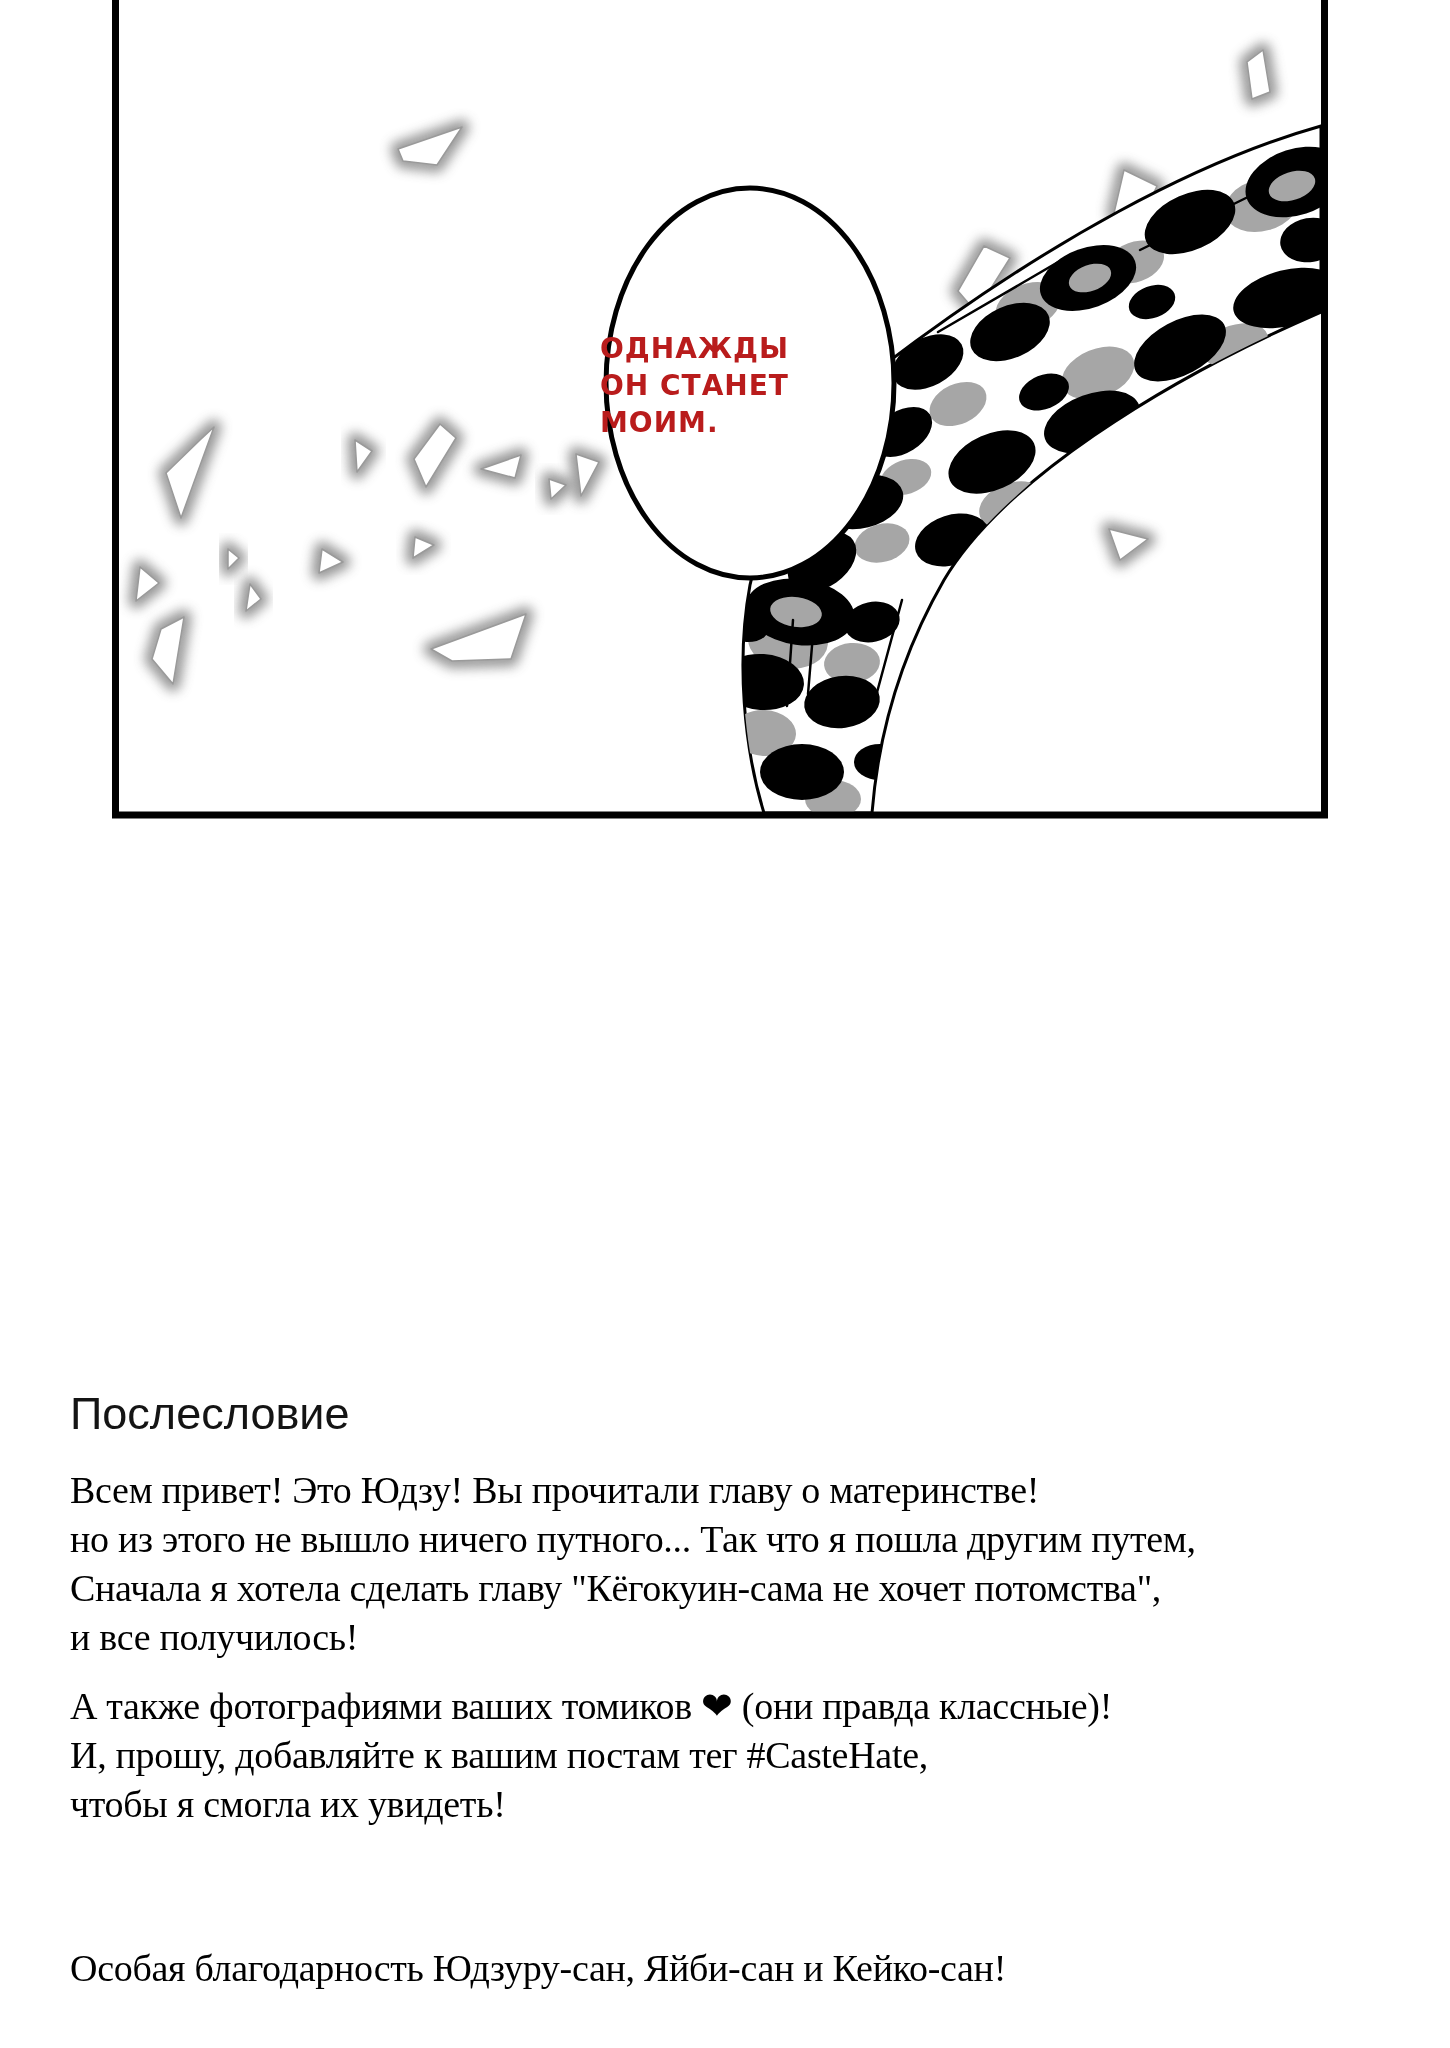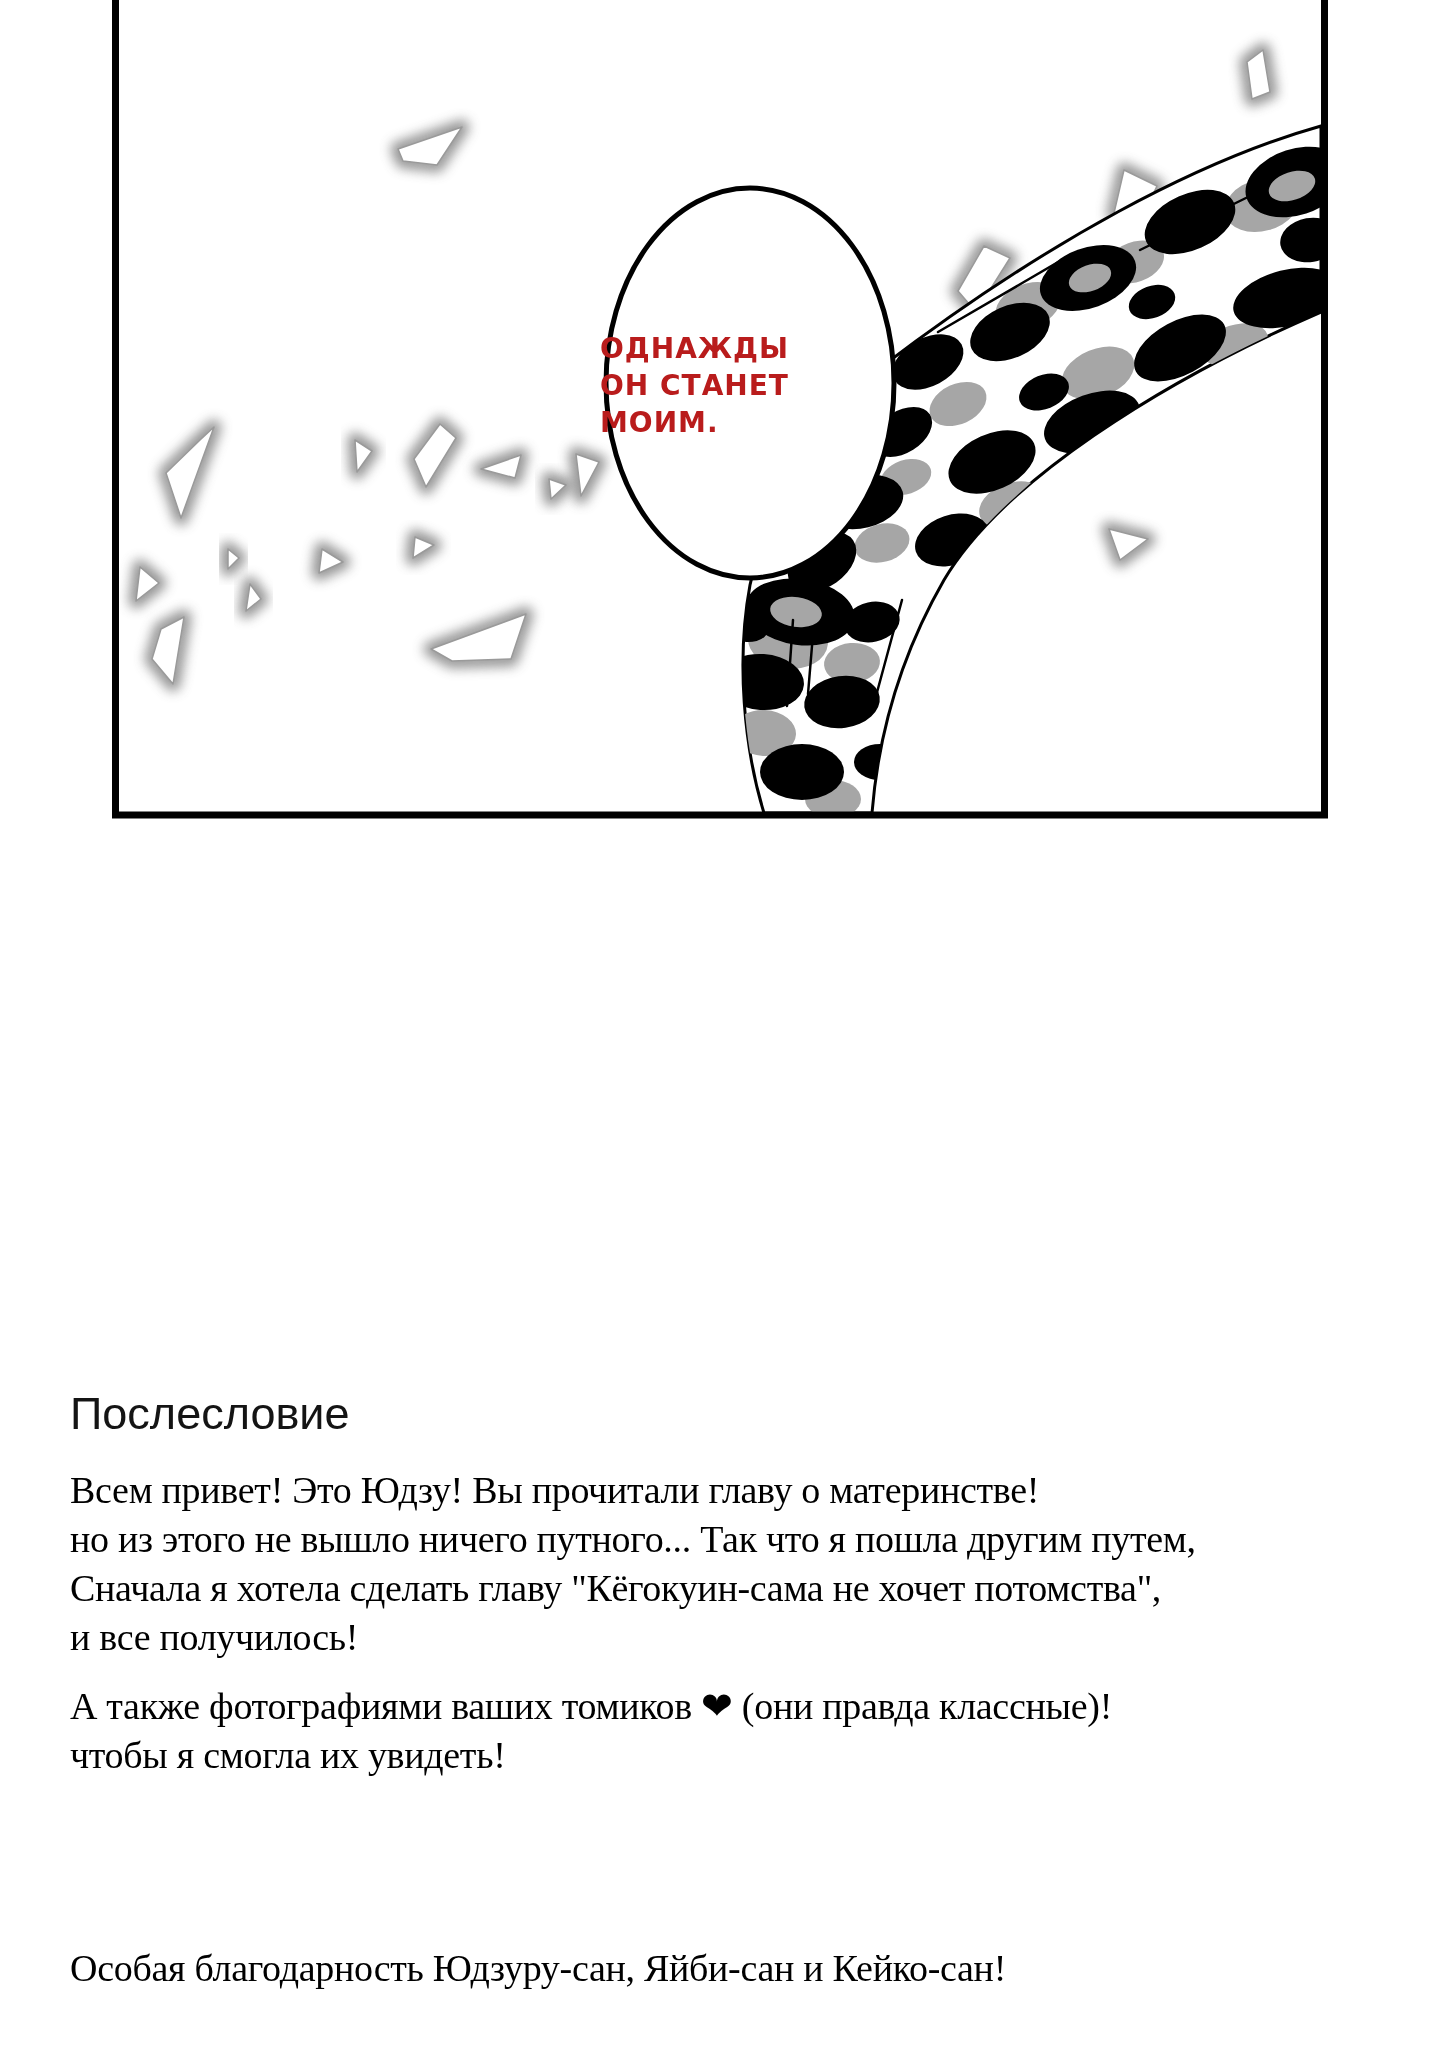--- a/index.html
+++ b/index.html
@@ -194,18 +194,19 @@
 
 <div class="aw-p aw-p1">
   <div>Всем привет! Это Юдзу! Вы прочитали главу о материнстве!</div>
   <div>но из этого не вышло ничего путного... Так что я пошла другим путем,</div>
   <div>Сначала я хотела сделать главу "Кёгокуин-сама не хочет потомства",</div>
   <div>и все получилось!</div>
 </div>
 
 <div class="aw-p aw-p2">
   <div>А также фотографиями ваших томиков ❤ (они правда классные)!</div>
+  <div>И, прошу, добавляйте к вашим постам тег #CasteHate,</div>
   <div>чтобы я смогла их увидеть!</div>
 </div>
 
 <div class="aw-p aw-p3">
   <div>Особая благодарность Юдзуру-сан, Яйби-сан и Кейко-сан!</div>
 </div>
 
 </body></html>

